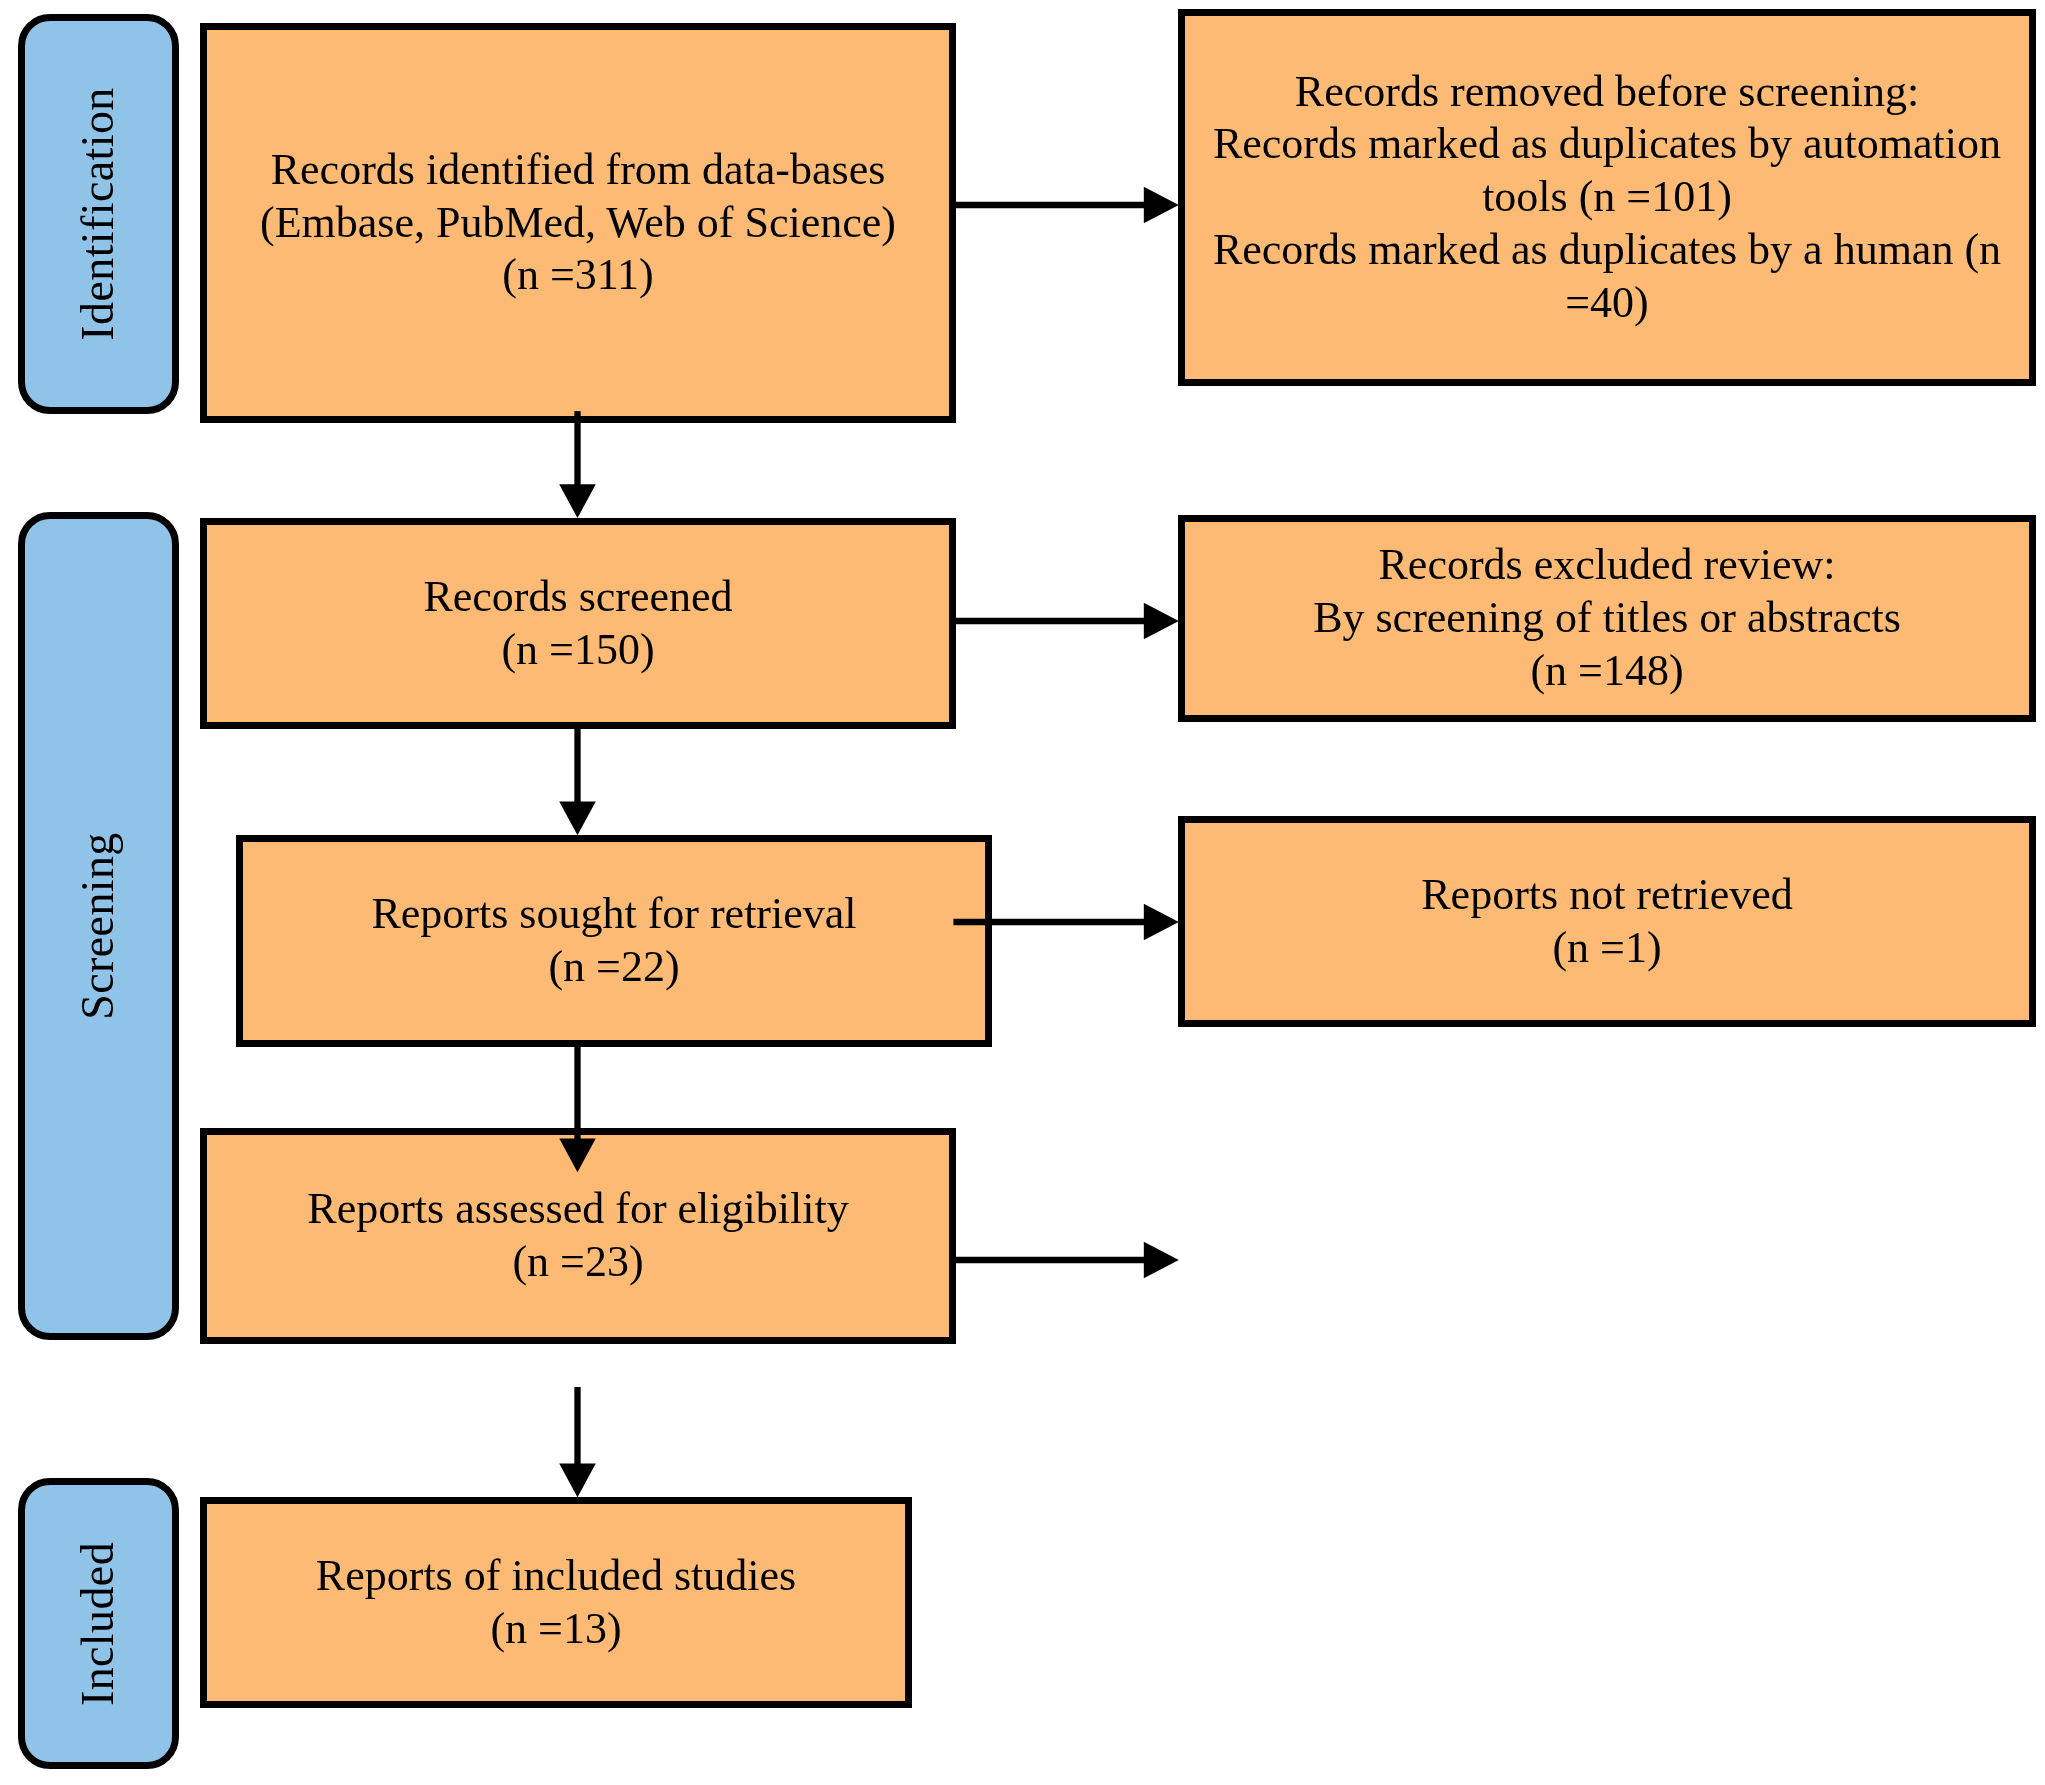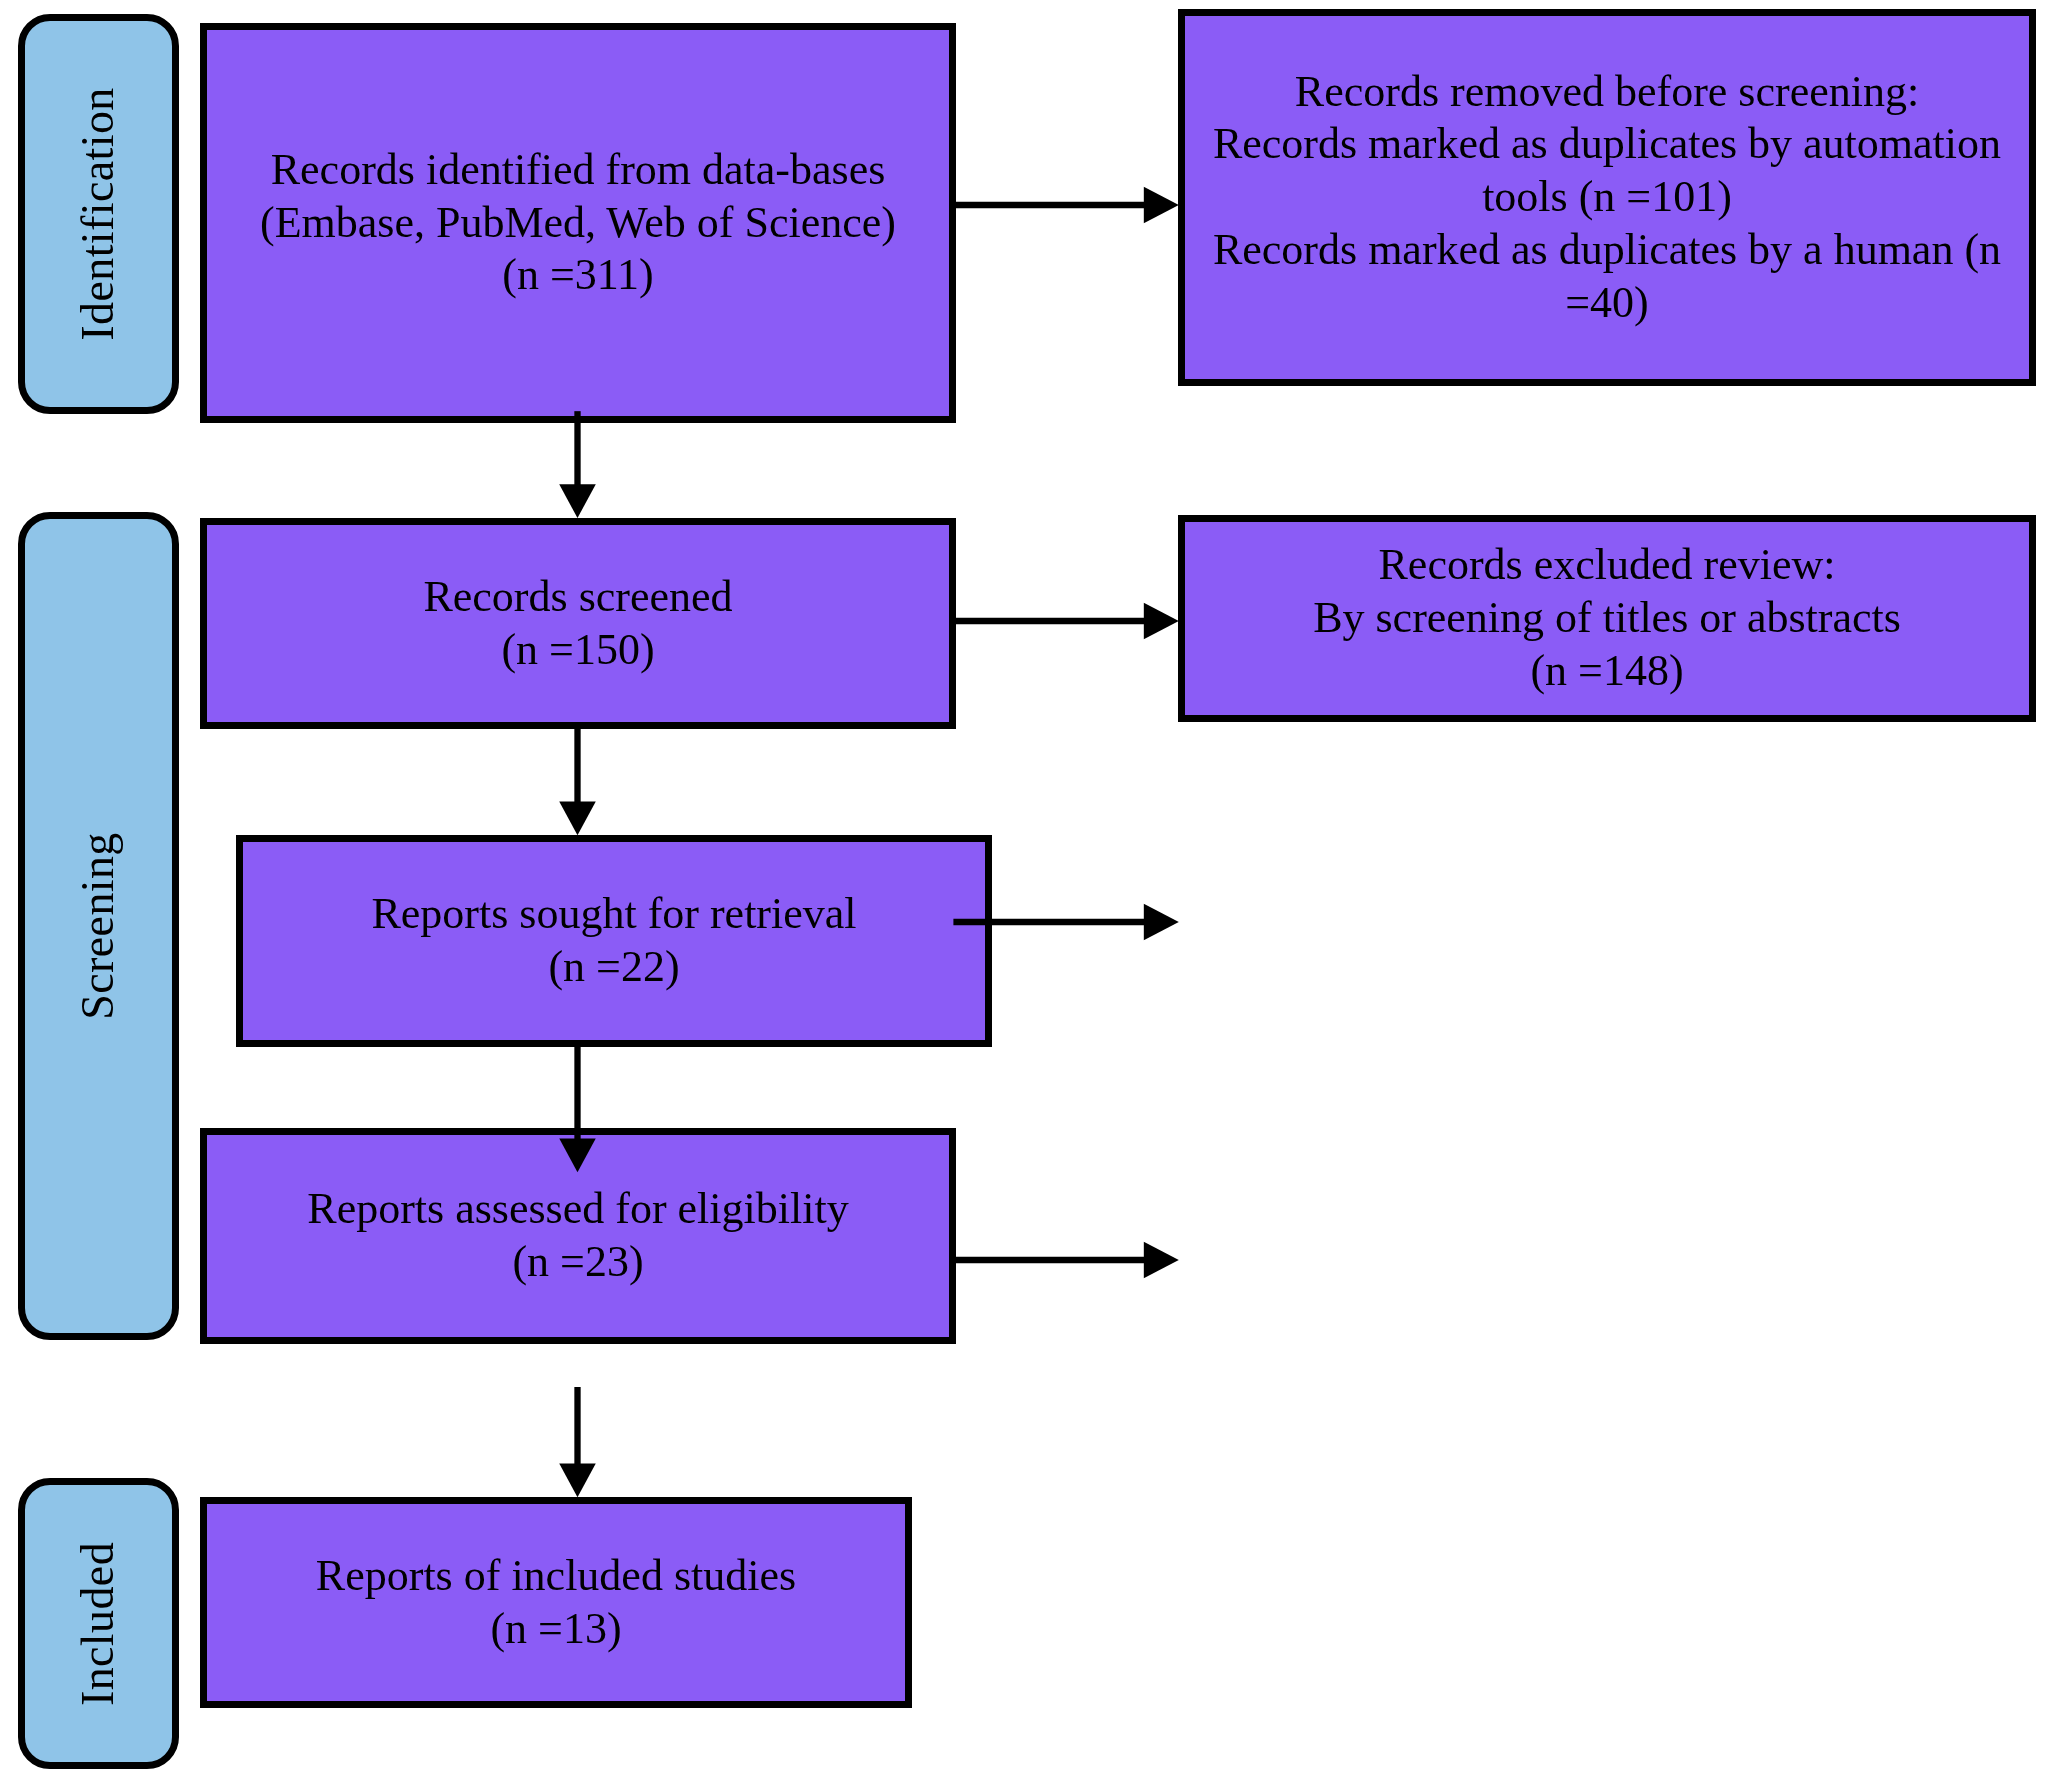--- a/index.html
+++ b/index.html
@@ -32,21 +32,21 @@
     white-space: nowrap;
     font-size: 46px;
     line-height: 1;
     color: #000000;
     letter-spacing: 0.4px;
   }
 
   
   .flow-box {
     position: absolute;
-    background: #8b5cf6;
+    background: #fdba74;
     border: 7.7px solid #000000;
     box-sizing: border-box;
     display: flex;
     align-items: center;
     justify-content: center;
     padding: 5.6px 15.4px;
   }
   .flow-box .box-text {
     text-align: center;
     font-size: 44px;
@@ -111,20 +111,24 @@
 Records marked as duplicates by automation tools (n =101)
 Records marked as duplicates by a human (n =40)</span>
   </div>
 
   <div class="flow-box" style="left:1178px; top:515px; width:858px; height:207px;">
     <span class="box-text">Records excluded review:
 By screening of titles or abstracts
 (n =148)</span>
   </div>
 
+  <div class="flow-box" style="left:1178px; top:816px; width:858px; height:211px;">
+    <span class="box-text">Reports not retrieved
+(n =1)</span>
+  </div>
 
 
   <div class="conn" style="left:555px; top:411px; width:45px; height:110px;">
     <svg width="45" height="110" viewBox="0 0 64 156">
       <line x1="32" y1="0" x2="32" y2="108" stroke="#000" stroke-width="9"></line>
       <polygon points="6,104 58,104 32,152" fill="#000"></polygon>
     </svg>
   </div>
 
   <div class="conn" style="left:555px; top:727px; width:45px; height:111px;">

